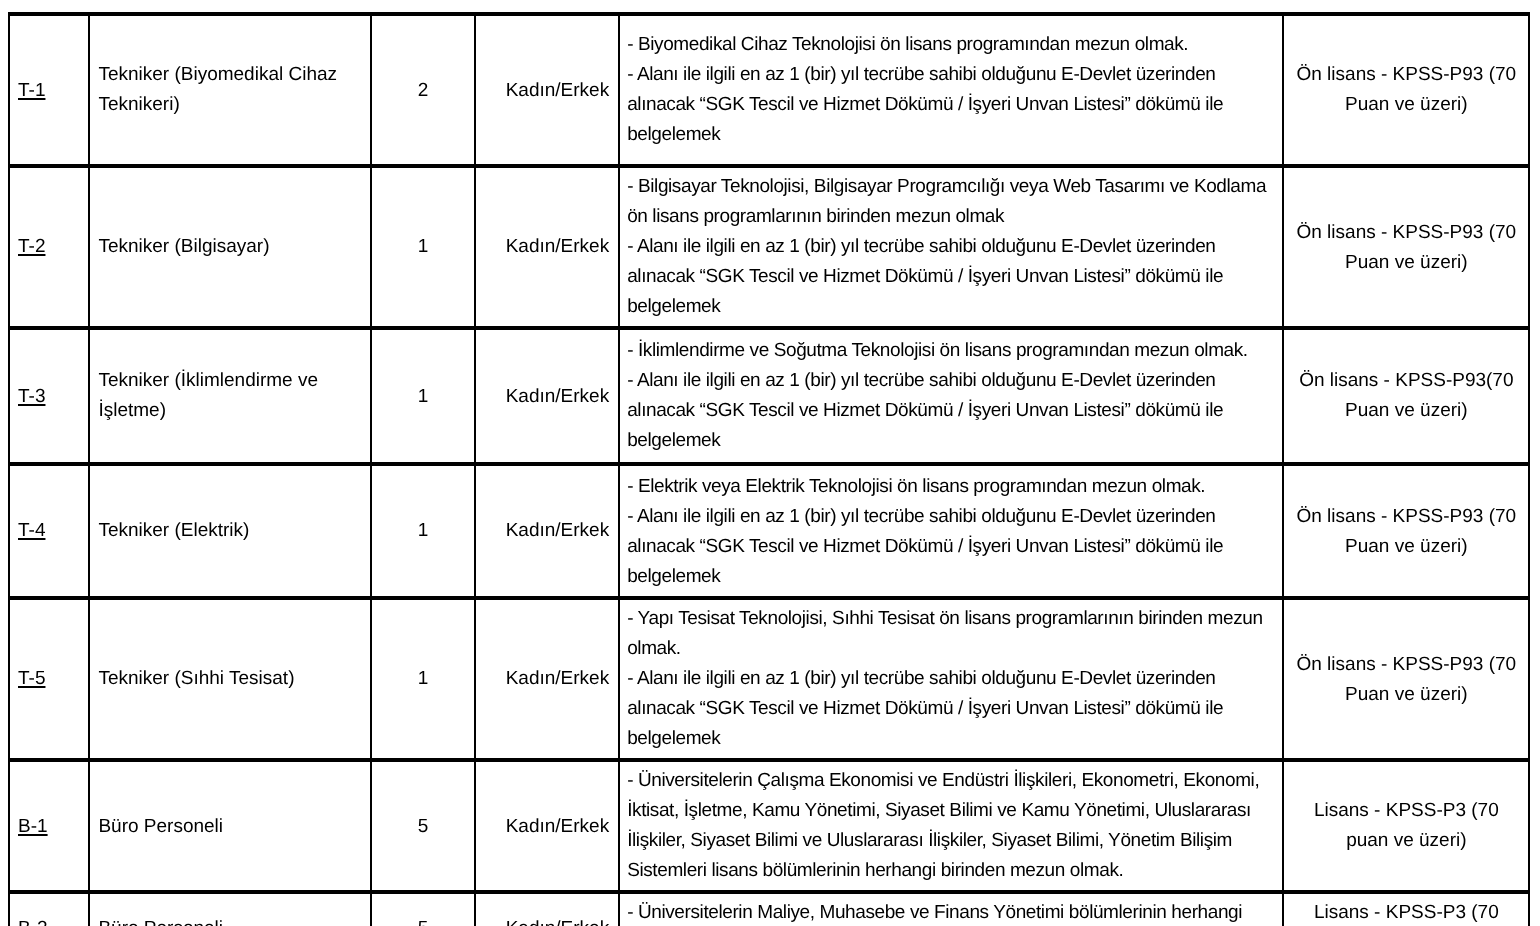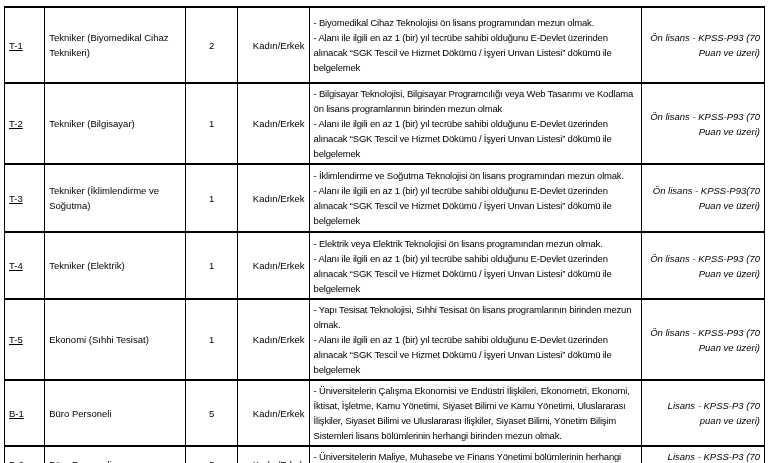--- a/index.html
+++ b/index.html
@@ -55,21 +55,21 @@
   td.c-title  { text-align: left; padding-left: 5px; }
   td.c-count  { text-align: center; }
   td.c-gender { text-align: right; padding-left: 5px; }
   td.c-req {
     text-align: left;
     white-space: pre-line;
     letter-spacing: -0.2px;
     line-height: 15.3px;
     padding: 2px 4px 2px 5px;
   }
-  td.c-exam   { text-align: right; padding-left: 5px; line-height: 15.5px; font-style: italic; }
+  td.c-exam   { text-align: center; padding-left: 5px; line-height: 15.5px; }
 </style>
 </head>
 <body>
 
 <div class="table-wrap">
   <table class="positions">
     <colgroup>
       <col class="col-code">
       <col class="col-title">
       <col class="col-count">
@@ -93,41 +93,41 @@
     <td class="c-title">Tekniker (Bilgisayar)</td>
     <td class="c-count">1</td>
     <td class="c-gender">Kadın/Erkek</td>
     <td class="c-req">- Bilgisayar Teknolojisi, Bilgisayar Programcılığı veya Web Tasarımı ve Kodlama ön lisans programlarının birinden mezun olmak
 - Alanı ile ilgili en az 1 (bir) yıl tecrübe sahibi olduğunu E-Devlet üzerinden alınacak “SGK Tescil ve Hizmet Dökümü / İşyeri Unvan Listesi” dökümü ile belgelemek</td>
     <td class="c-exam">Ön lisans - KPSS-P93 (70 Puan ve üzeri)</td>
   </tr>
 
   <tr>
     <td class="c-code">T-3</td>
-    <td class="c-title">Tekniker (İklimlendirme ve Soğutma)</td>
+    <td class="c-title">Tekniker (İklimlendirme ve İşletme)</td>
     <td class="c-count">1</td>
     <td class="c-gender">Kadın/Erkek</td>
     <td class="c-req">- İklimlendirme ve Soğutma Teknolojisi ön lisans programından mezun olmak.
 - Alanı ile ilgili en az 1 (bir) yıl tecrübe sahibi olduğunu E-Devlet üzerinden alınacak “SGK Tescil ve Hizmet Dökümü / İşyeri Unvan Listesi” dökümü ile belgelemek</td>
     <td class="c-exam">Ön lisans - KPSS-P93(70 Puan ve üzeri)</td>
   </tr>
 
   <tr>
     <td class="c-code">T-4</td>
     <td class="c-title">Tekniker (Elektrik)</td>
     <td class="c-count">1</td>
     <td class="c-gender">Kadın/Erkek</td>
     <td class="c-req">- Elektrik veya Elektrik Teknolojisi ön lisans programından mezun olmak.
 - Alanı ile ilgili en az 1 (bir) yıl tecrübe sahibi olduğunu E-Devlet üzerinden alınacak “SGK Tescil ve Hizmet Dökümü / İşyeri Unvan Listesi” dökümü ile belgelemek</td>
     <td class="c-exam">Ön lisans - KPSS-P93 (70 Puan ve üzeri)</td>
   </tr>
 
   <tr>
     <td class="c-code">T-5</td>
-    <td class="c-title">Ekonomi (Sıhhi Tesisat)</td>
+    <td class="c-title">Tekniker (Sıhhi Tesisat)</td>
     <td class="c-count">1</td>
     <td class="c-gender">Kadın/Erkek</td>
     <td class="c-req">- Yapı Tesisat Teknolojisi, Sıhhi Tesisat ön lisans programlarının birinden mezun olmak.
 - Alanı ile ilgili en az 1 (bir) yıl tecrübe sahibi olduğunu E-Devlet üzerinden alınacak “SGK Tescil ve Hizmet Dökümü / İşyeri Unvan Listesi” dökümü ile belgelemek</td>
     <td class="c-exam">Ön lisans - KPSS-P93 (70 Puan ve üzeri)</td>
   </tr>
 
   <tr>
     <td class="c-code">B-1</td>
     <td class="c-title">Büro Personeli</td>

